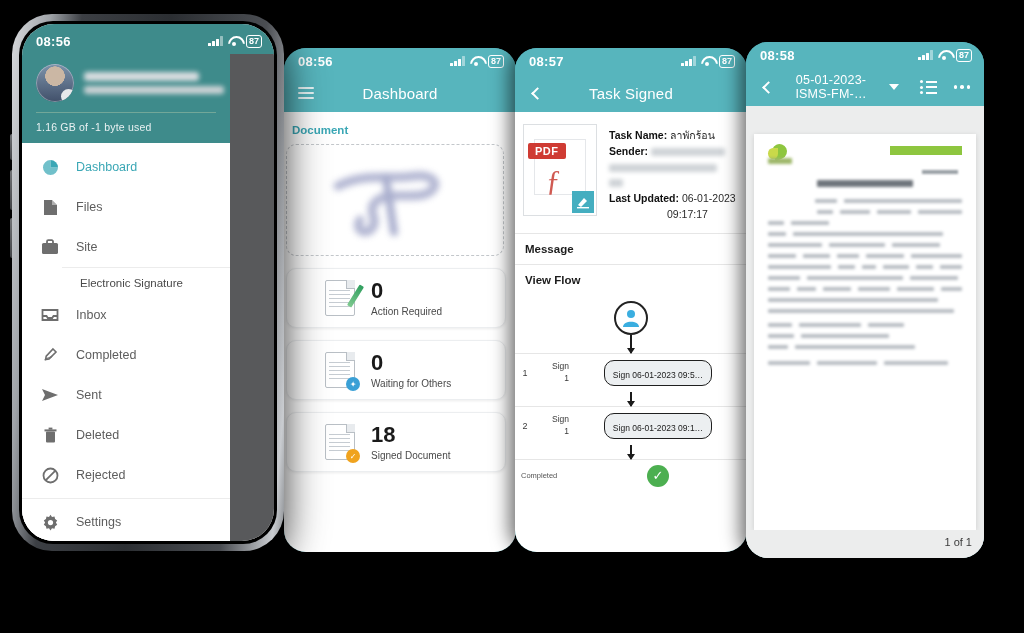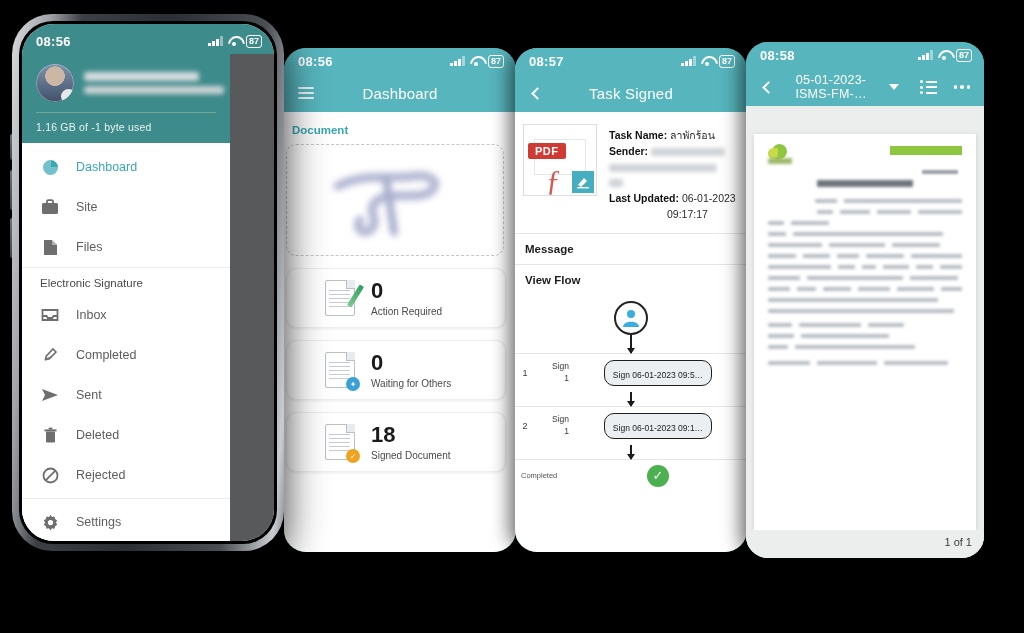--- a/index.html
+++ b/index.html
@@ -99,21 +99,21 @@
   .drawer-rule { height:1px; background:#7fae9c; margin:10px 0 8px; opacity:.8; }
   .drawer-usage { color:#e9f1f2; font-size:10.5px; letter-spacing:.2px; }
 
   .drawer-list { background:#fff; height:100%; padding-top:4px; }
   .d-item { display:flex; align-items:center; gap:16px; padding:10px 18px; }
   .d-item .lbl { font-size:12.5px; color:#5d5d5d; }
   .d-item.active .lbl { color:#3aa7b5; }
   .d-ico { width:20px;height:20px;display:flex;align-items:center;justify-content:center;
            color:#6e6e6e; flex:none; }
   .d-section { font-size:11.5px; color:#4a4a4a; padding:9px 18px 6px;
-               border-top:1px solid #ececec; }
+               border-top:1px solid #ececec;margin-left:40px; }
   .d-divider { height:1px; background:#ececec; margin:3px 0; }
   .scrim { position:absolute; top:26px; right:0; bottom:0; width:64px;
            background:#58595b; z-index:4; }
 
   
   #phone2 { left:284px; top:48px; width:232px; height:504px; border-radius:22px 22px 22px 22px; }
   #phone3 { left:515px; top:48px; width:232px; height:504px; border-radius:22px; }
   #phone4 { left:746px; top:42px; width:238px; height:516px; border-radius:22px; }
 
   .teal { background:#57b5bd; }
@@ -141,21 +141,21 @@
              border-radius:50%; display:flex;align-items:center;justify-content:center;
              color:#fff; font-size:8px; }
   .pen { position:absolute; right:-3px; top:4px; width:5px; height:24px;
          background:linear-gradient(#2f9e5e,#7ec98f); transform:rotate(32deg);
          border-radius:1px; }
   .stat-num { font-size:22px; font-weight:bold; color:#1a1a1a; line-height:1; }
   .stat-lbl { font-size:10px; color:#4a4a4a; margin-top:4px; }
 
   
   .td-top { display:flex; gap:12px; padding:12px 10px 10px 8px; }
-  .pdf-card { width:74px; height:72px; border:1px solid #dcdfe2; background:#fff;
+  .pdf-card { width:74px; height:92px; border:1px solid #dcdfe2; background:#fff;
               position:relative; flex:none;padding-left:25px; }
   .pdf-tag { position:absolute; left:4px; top:18px; background:#cf3b33; color:#fff;
              font-size:11px; font-weight:bold; padding:2px 7px; border-radius:2px;
              letter-spacing:.5px; }
   .pdf-sheet { position:absolute; left:10px; top:14px; right:10px; bottom:20px;
                border:1px solid #e5e7ea; }
   .pdf-a { position:absolute; left:22px; top:38px; font-size:30px; color:#d05a52;
            font-family:"Liberation Serif", serif; }
   .pdf-sign { position:absolute; right:2px; bottom:2px; width:22px;height:22px;
               background:#45aec0; display:flex;align-items:center;justify-content:center; }
@@ -595,35 +595,35 @@
               <span class="d-ico">
                 <svg width="17" height="17" viewBox="0 0 17 17">
                     <path d="M8.5 8.5 L8.5 1 A7.5 7.5 0 0 1 16 8.5 Z" fill="#3aa7b5"></path>
                     <path d="M8.5 8.5 L16 8.5 A7.5 7.5 0 1 1 8.5 1 Z" fill="#3aa7b5" opacity=".72"></path>
                   </svg>
               </span>
               <span class="lbl">Dashboard</span>
             </div>
             <div class="d-item">
               <span class="d-ico">
+                <svg width="15" height="17" viewBox="0 0 15 17">
+                    <path d="M1 1 h8 l5 5 v10 h-13 Z" fill="#6e6e6e"></path>
+                    <path d="M9 1 v5 h5" fill="#fff" opacity=".45"></path>
+                  </svg>
+              </span>
+              <span class="lbl">Files</span>
+            </div>
+            <div class="d-item">
+              <span class="d-ico">
                 <svg width="18" height="16" viewBox="0 0 18 16">
                     <rect x="1" y="4" width="16" height="11" rx="1.6" fill="#6e6e6e"></rect>
                     <path d="M6 4 V2.4 A1.2 1.2 0 0 1 7.2 1.2 h3.6 A1.2 1.2 0 0 1 12 2.4 V4" fill="none" stroke="#6e6e6e" stroke-width="1.8"></path>
                   </svg>
               </span>
               <span class="lbl">Site</span>
-            </div>
-            <div class="d-item">
-              <span class="d-ico">
-                <svg width="15" height="17" viewBox="0 0 15 17">
-                    <path d="M1 1 h8 l5 5 v10 h-13 Z" fill="#6e6e6e"></path>
-                    <path d="M9 1 v5 h5" fill="#fff" opacity=".45"></path>
-                  </svg>
-              </span>
-              <span class="lbl">Files</span>
             </div>
 
             <div class="d-section">Electronic Signature</div>
 
             <div class="d-item">
               <span class="d-ico">
                 <svg width="18" height="16" viewBox="0 0 18 16">
                     <path d="M1.5 3 h15 v10 h-15 Z" fill="none" stroke="#6e6e6e" stroke-width="1.8"></path>
                     <path d="M1.5 9 h4 l1.3 2h4.4l1.3-2h4" fill="none" stroke="#6e6e6e" stroke-width="1.8"></path>
                   </svg>

